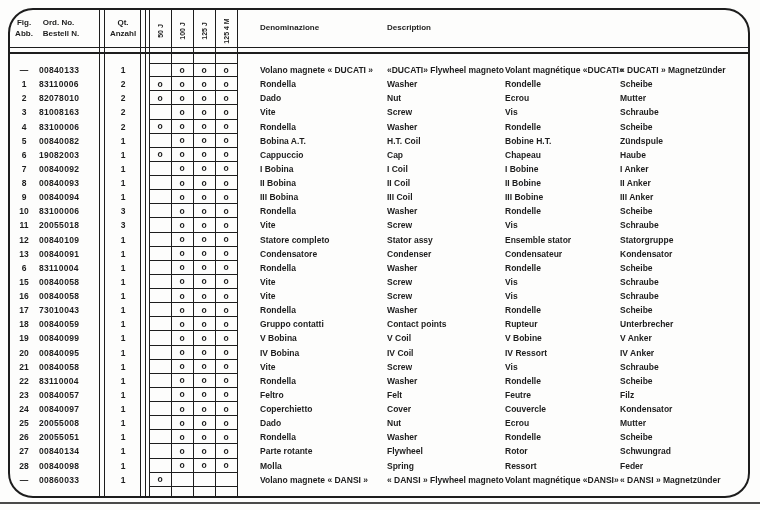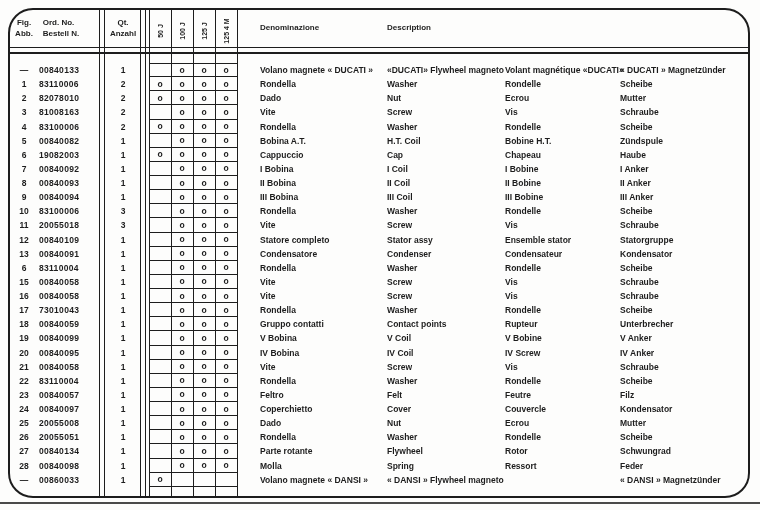--- a/index.html
+++ b/index.html
@@ -424,21 +424,21 @@
     <span class="c-ord">00840095</span>
     <span class="c-qt">1</span>
     <div class="marks">
       <div class="mcell"></div>
       <div class="mcell">o</div>
       <div class="mcell">o</div>
       <div class="mcell">o</div>
     </div>
     <span class="c-it">IV Bobina</span>
     <span class="c-en">IV Coil</span>
-    <span class="c-fr">IV Screw</span>
+    <span class="c-fr">IV Ressort</span>
     <span class="c-de">IV Anker</span>
   </div>
 
   <div class="row">
     <span class="c-fig">21</span>
     <span class="c-ord">00840058</span>
     <span class="c-qt">1</span>
     <div class="marks">
       <div class="mcell"></div>
       <div class="mcell">o</div>
@@ -568,19 +568,20 @@
     <span class="c-ord">00860033</span>
     <span class="c-qt">1</span>
     <div class="marks">
       <div class="mcell">o</div>
       <div class="mcell"></div>
       <div class="mcell"></div>
       <div class="mcell"></div>
     </div>
     <span class="c-it">Volano magnete « DANSI »</span>
     <span class="c-en">« DANSI » Flywheel magneto</span>
+    <span class="c-fr">Volant magnétique «DANSI»</span>
     <span class="c-de">« DANSI » Magnetzünder</span>
   </div>
 </div>
   </div>
 
   <div class="page-edge-bottom"></div>
 </div>
 
 </body></html>

